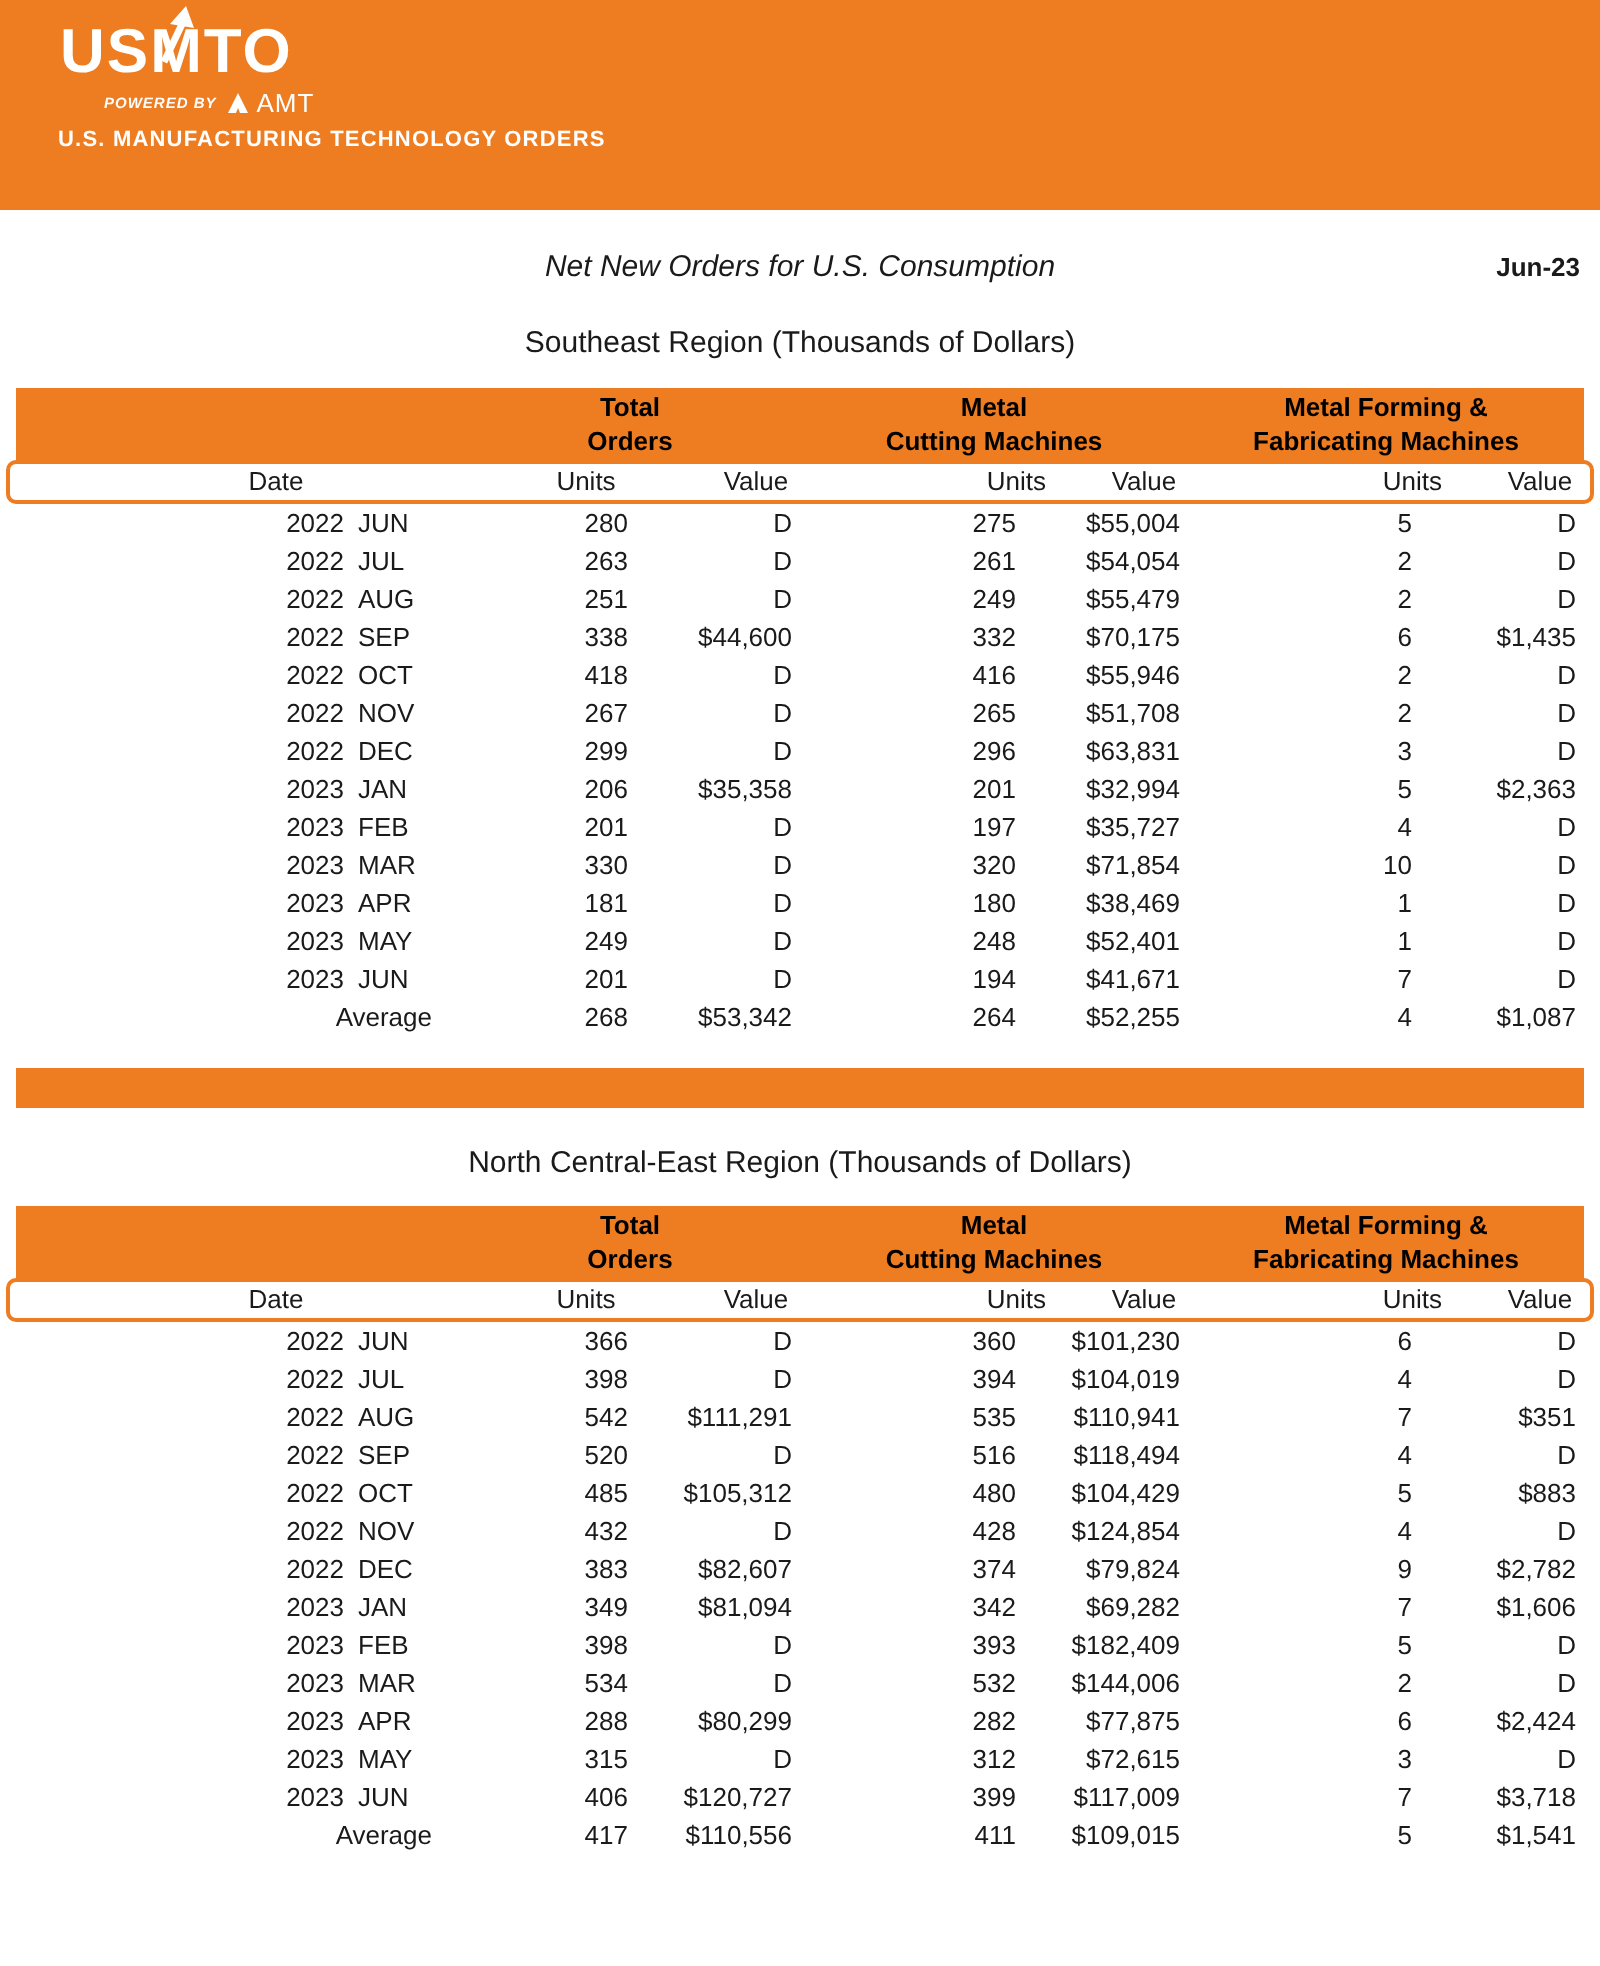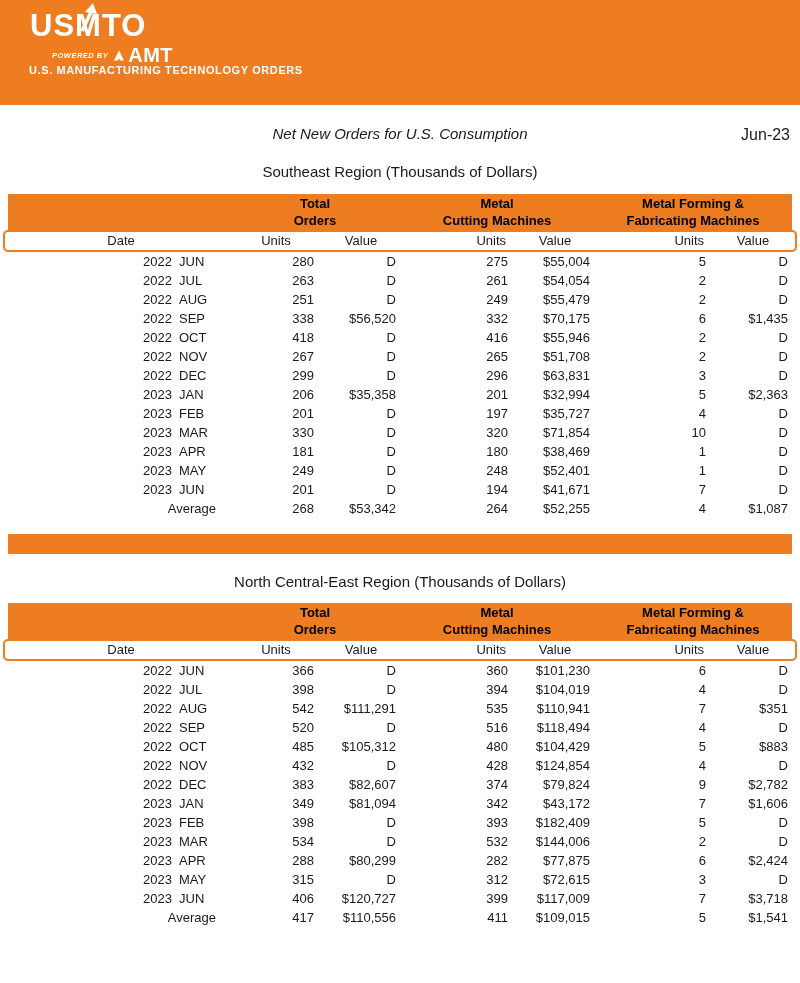--- a/index.html
+++ b/index.html
@@ -10,44 +10,44 @@
   }
   
   .banner{height:105px;background:#EE7C21;position:relative;}
   .logo-usmto{
     position:absolute;left:30px;top:9px;
     font-size:31px;font-weight:800;color:#fff;letter-spacing:1px;line-height:34px;
   }
   .m-arrow{position:absolute;left:46px;top:-8px;}
   .powered{position:absolute;left:52px;top:44px;display:flex;align-items:center;gap:3px;color:#fff;}
   .pw{font-size:7.5px;font-style:italic;font-weight:bold;letter-spacing:.5px;margin-right:2px;}
-  .amt{font-size:20px;font-weight:700;letter-spacing:.5px;}
+  .amt{font-size:13px;font-weight:400;letter-spacing:.5px;}
   .banner-sub{
     position:absolute;left:29px;top:64px;color:#fff;
     font-size:11px;font-weight:bold;letter-spacing:.6px;
   }
   
   .report-head{margin-top:20px;height:20px;position:relative;text-align:center;}
   .report-title{font-size:15px;font-style:italic;}
-  .report-date{position:absolute;right:10px;top:1px;font-size:16px;font-style:normal;}
+  .report-date{position:absolute;right:10px;top:1px;font-size:13px;font-style:normal;font-weight:bold;}
   
   .region-title{text-align:center;font-size:15px;font-weight:normal;margin:0;height:20px;line-height:20px;}
   .rt1{margin-top:17px;}
   .rt2{margin-top:18px;}
   .tbl{margin:12px 8px 0;}
   .tbl2{margin-top:11px;}
   .cols{display:grid;grid-template-columns:222px 88px 82px 112px 82px 116px 82px;}
   .group-row{
     display:grid;grid-template-columns:222px 170px 194px 198px;
     background:#EE7C21;color:#000000;font-weight:bold;font-size:13px;
     height:36px;line-height:17px;padding-top:1px;box-sizing:border-box;text-align:center;
   }
   .subhead{
     background:#fff;border:2px solid #EE7C21;border-radius:5px;
-    margin:0 -5px;padding:0 5px;height:22px;line-height:18px;
+    margin:0 -5px;padding:0 22px;height:22px;line-height:18px;
     font-size:13px;box-sizing:border-box;
   }
   .sh-c{text-align:center;}
   .sh-r{text-align:right;padding-right:8px;box-sizing:border-box;}
   .row{height:19px;line-height:19px;font-size:13px;}
   .dcell{display:flex;justify-content:flex-end;padding-right:14px;box-sizing:border-box;}
   .mo{width:37px;text-align:left;margin-left:7px;}
   .ncell{text-align:right;padding-right:4px;box-sizing:border-box;}
   .avg-label{text-align:right;padding-right:14px;box-sizing:border-box;}
   .divider{height:20px;background:#EE7C21;margin:16px 8px 0;}
@@ -145,21 +145,21 @@
     <div class="ncell">$55,479</div>
     <div class="ncell">2</div>
     <div class="ncell">D</div>
   </div>
       <div class="row cols">
     <div class="dcell">
       <span class="yr">2022</span>
       <span class="mo">SEP</span>
     </div>
     <div class="ncell">338</div>
-    <div class="ncell">$56,520</div>
+    <div class="ncell">$44,600</div>
     <div class="ncell">332</div>
     <div class="ncell">$70,175</div>
     <div class="ncell">6</div>
     <div class="ncell">$1,435</div>
   </div>
       <div class="row cols">
     <div class="dcell">
       <span class="yr">2022</span>
       <span class="mo">OCT</span>
     </div>
@@ -393,21 +393,21 @@
     <div class="ncell">$2,782</div>
   </div>
       <div class="row cols">
     <div class="dcell">
       <span class="yr">2023</span>
       <span class="mo">JAN</span>
     </div>
     <div class="ncell">349</div>
     <div class="ncell">$81,094</div>
     <div class="ncell">342</div>
-    <div class="ncell">$43,172</div>
+    <div class="ncell">$69,282</div>
     <div class="ncell">7</div>
     <div class="ncell">$1,606</div>
   </div>
       <div class="row cols">
     <div class="dcell">
       <span class="yr">2023</span>
       <span class="mo">FEB</span>
     </div>
     <div class="ncell">398</div>
     <div class="ncell">D</div>

